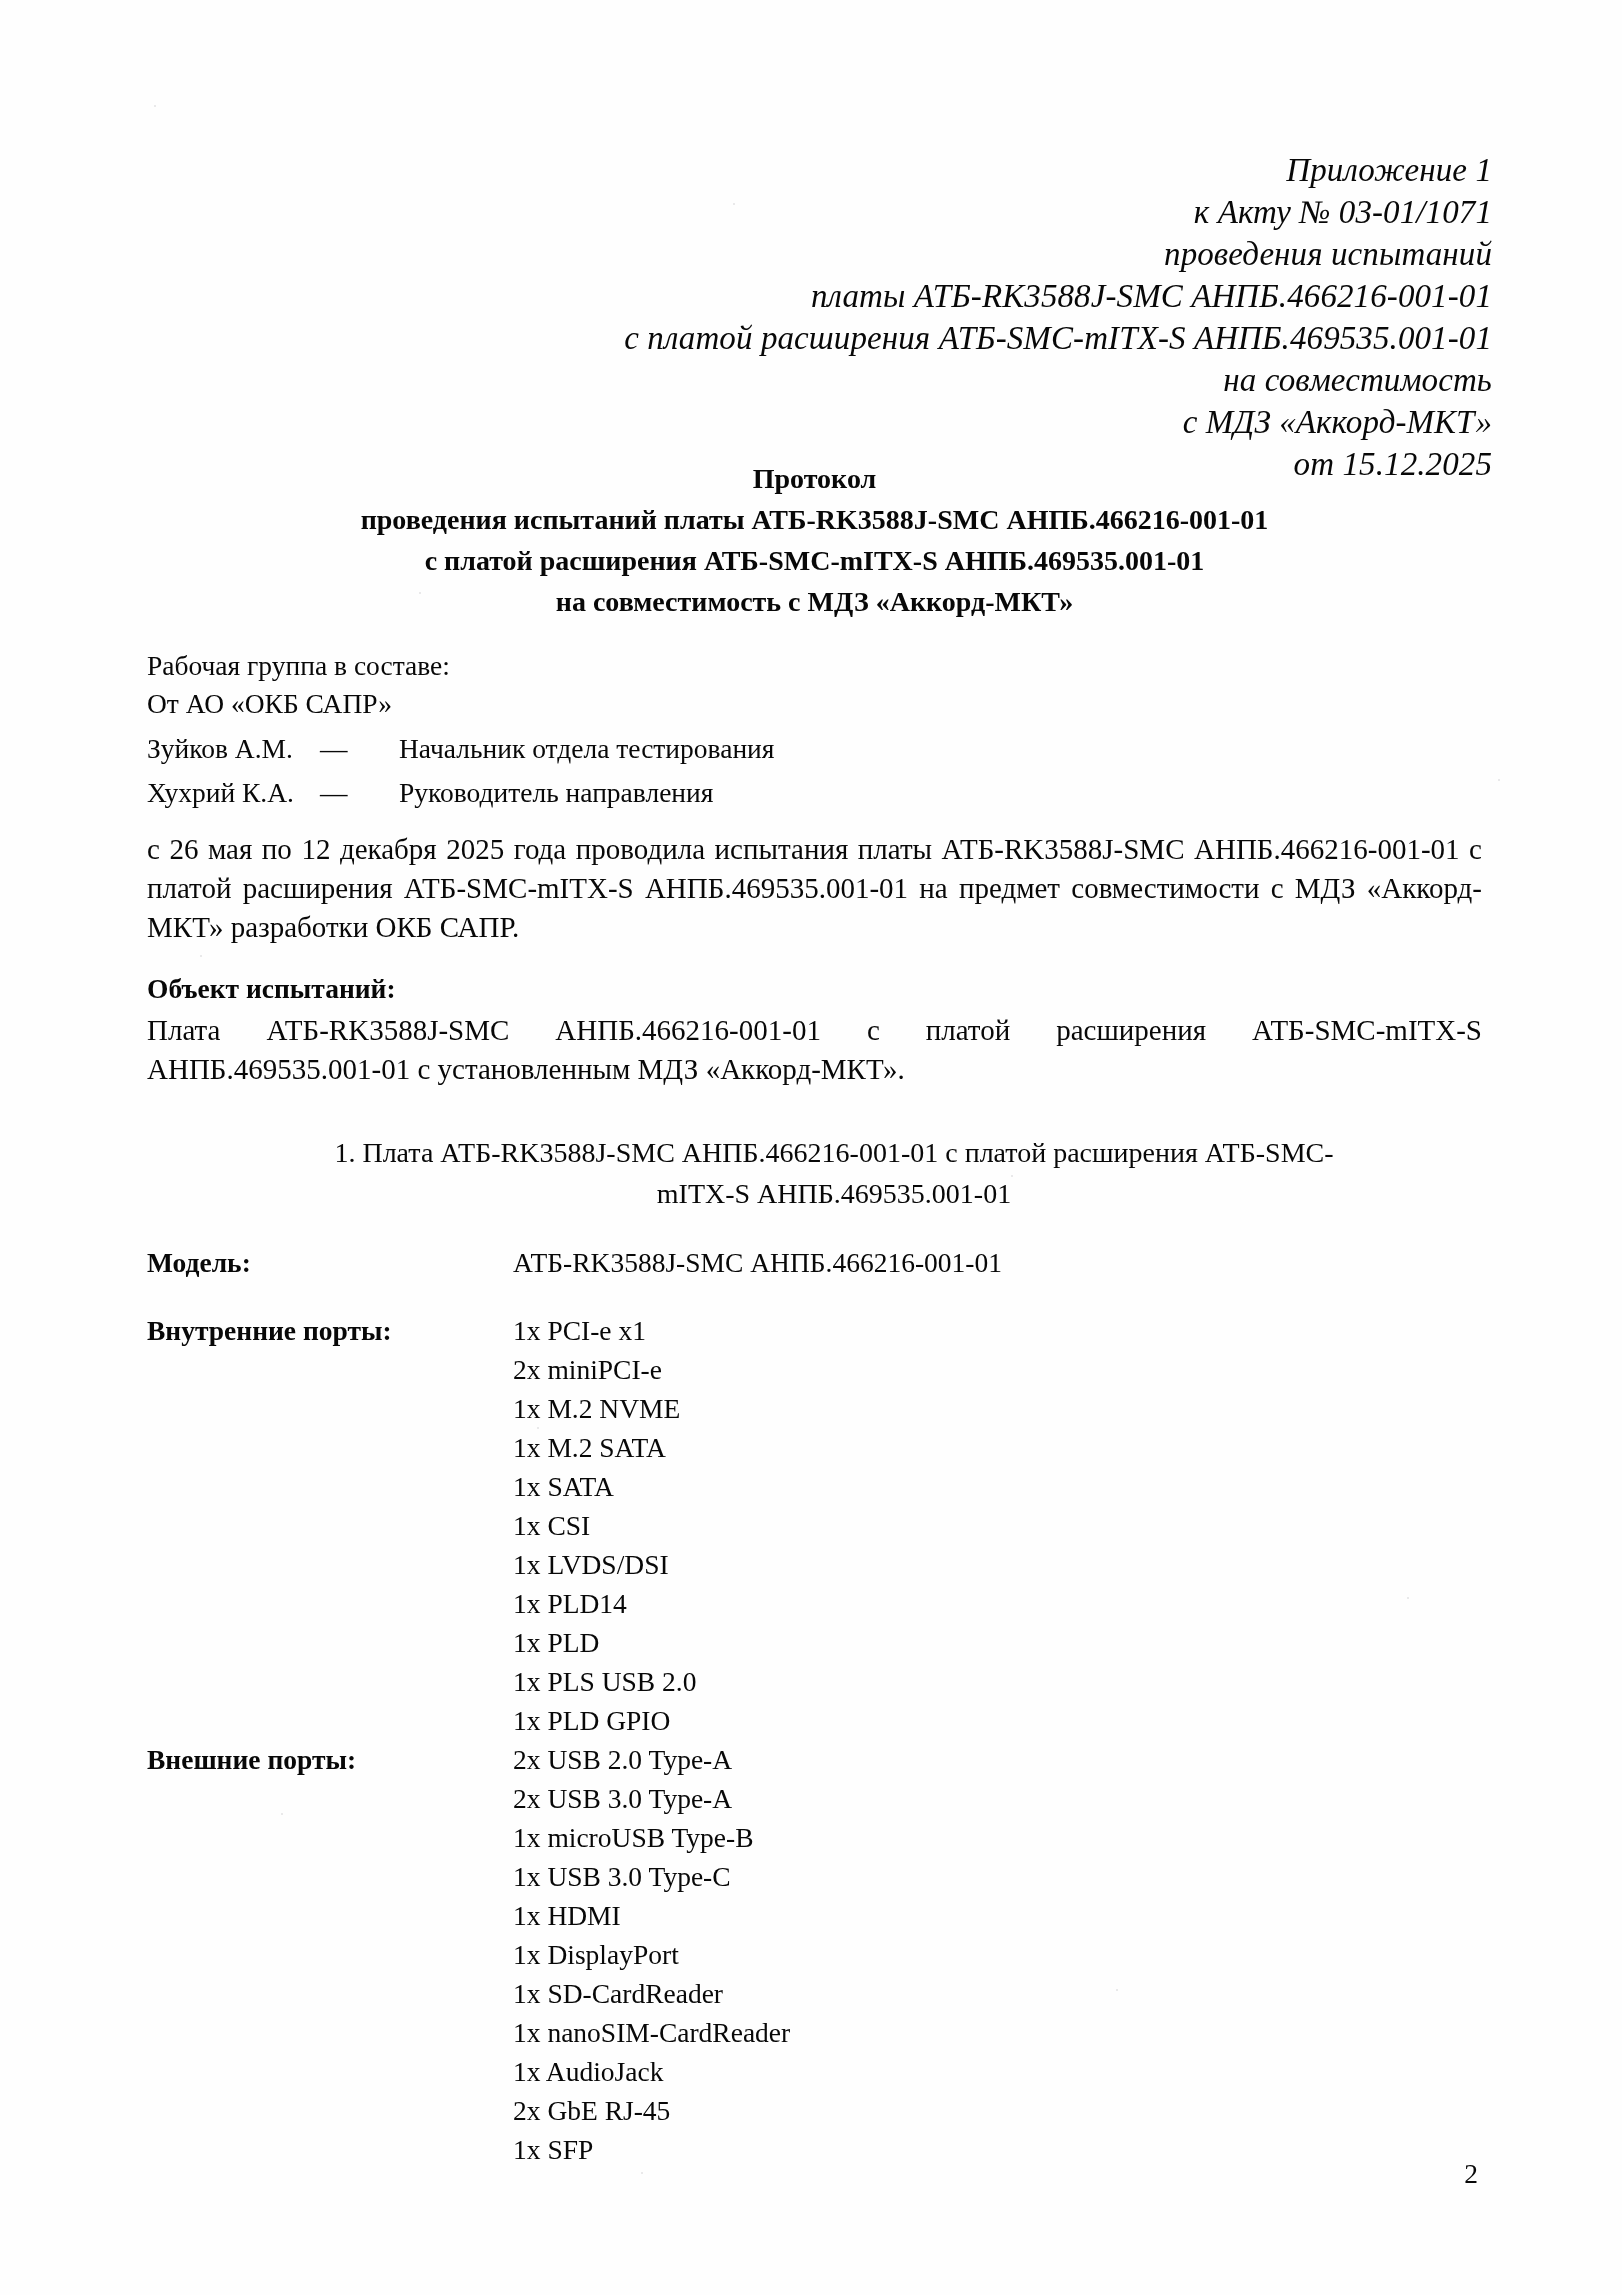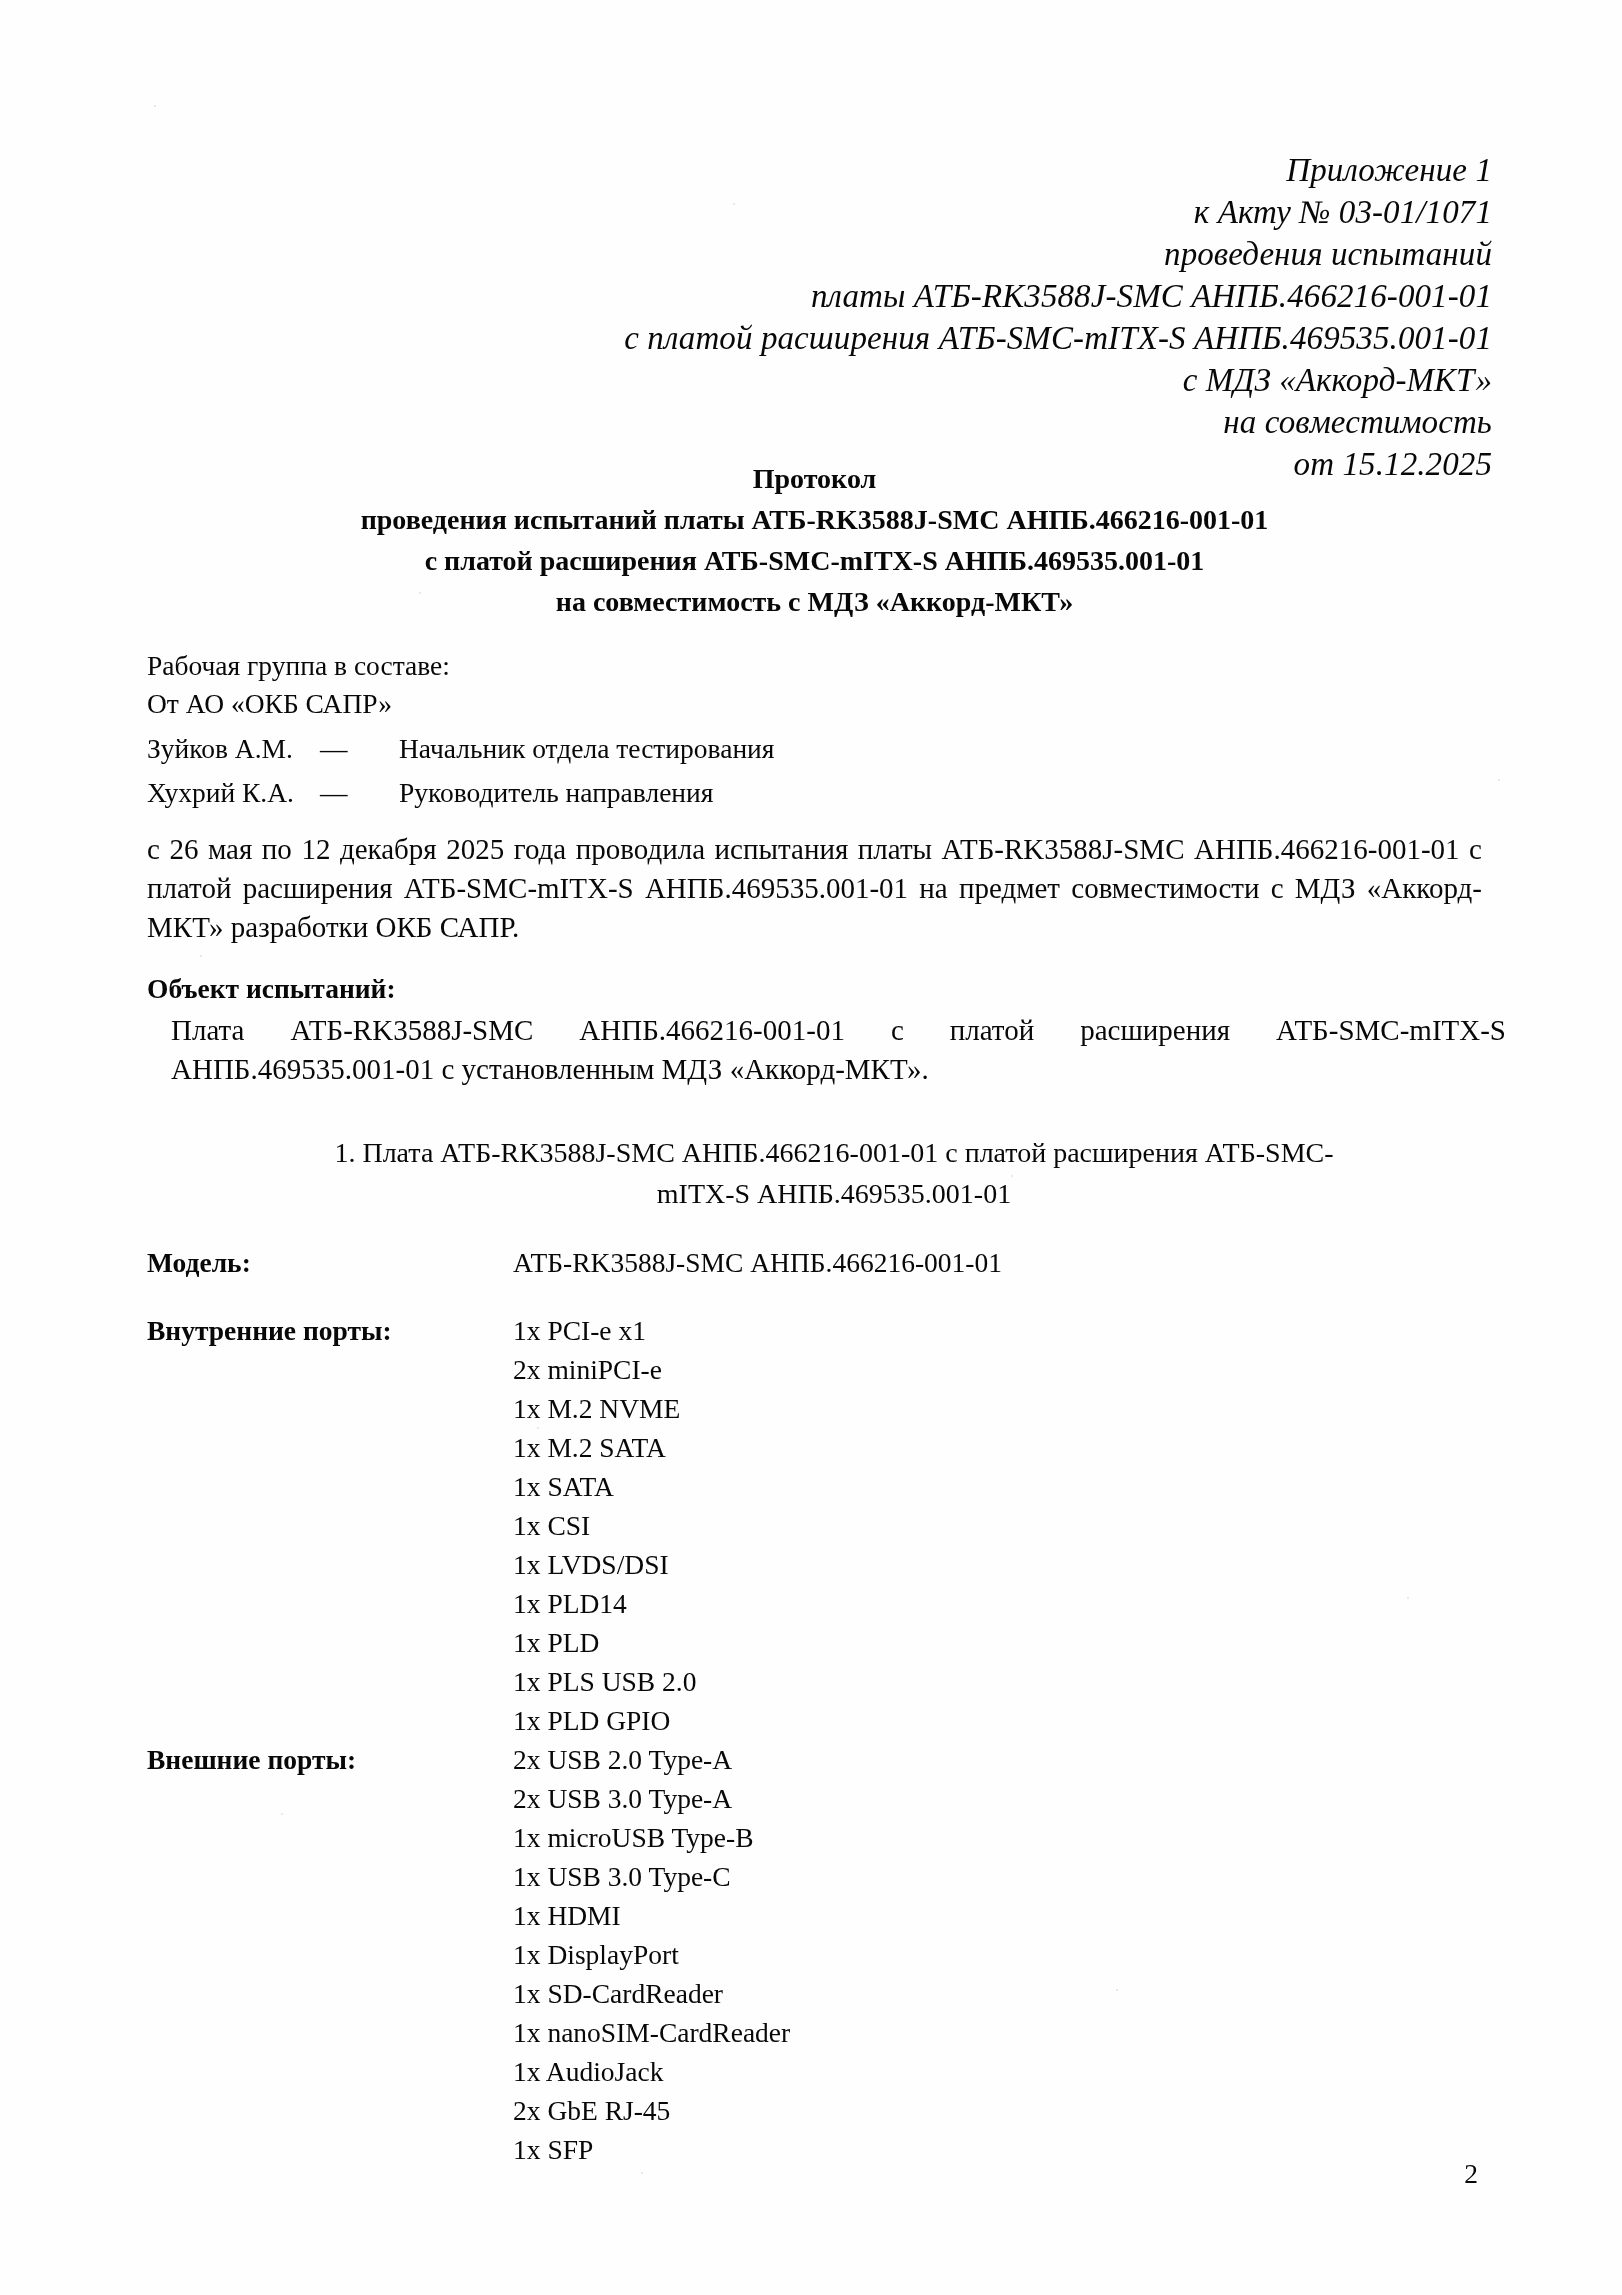--- a/index.html
+++ b/index.html
@@ -69,21 +69,21 @@
   .para {
     position: absolute;
     left: 147px;
     width: 1335px;
     font-size: 29px;
     line-height: 39px;
     text-align: justify;
     text-justify: inter-word;
   }
   .para-intro { top: 830px; }
-  .para-object { top: 1011px; margin-left: 24px; }
+  .para-object { top: 1011px; }
 
   .section-label {
     position: absolute;
     left: 147px;
     font-size: 27.5px;
     line-height: 38px;
     font-weight: bold;
   }
   .lbl-object { top: 970px; }
 
@@ -168,22 +168,22 @@
     <span class="speck" style="left:1116px;top:1989px;"></span>
     <span class="speck" style="left:641px;top:2172px;"></span>
   </div>
 
   <div class="header-block">
     <div>Приложение 1</div>
     <div>к Акту № 03-01/1071</div>
     <div>проведения испытаний</div>
     <div>платы АТБ-RK3588J-SMC АНПБ.466216-001-01</div>
     <div>с платой расширения АТБ-SMC-mITX-S АНПБ.469535.001-01</div>
+    <div>на совместимость</div>
     <div>с МДЗ «Аккорд-МКТ»</div>
-    <div>на совместимость</div>
     <div>от 15.12.2025</div>
   </div>
 
   <div class="doc-title">
     <div class="t-line">Протокол</div>
     <div class="t-line">проведения испытаний платы АТБ-RK3588J-SMC АНПБ.466216-001-01</div>
     <div class="t-line">с платой расширения АТБ-SMC-mITX-S АНПБ.469535.001-01</div>
     <div class="t-line">на совместимость с МДЗ «Аккорд-МКТ»</div>
   </div>
 

